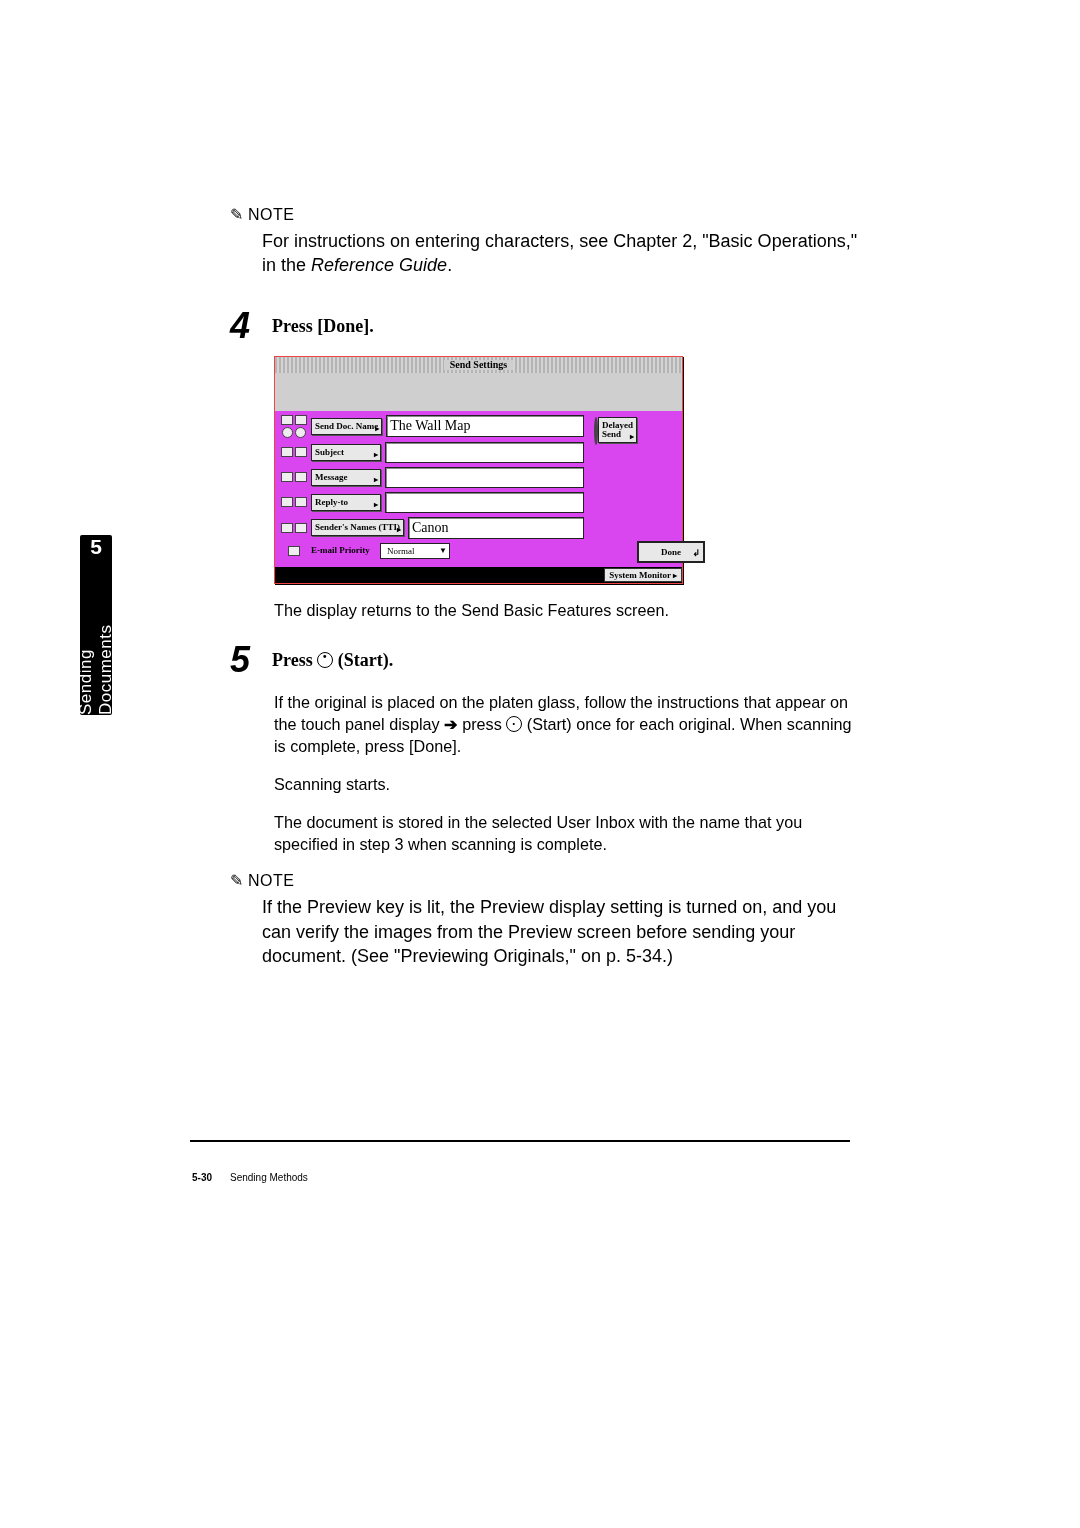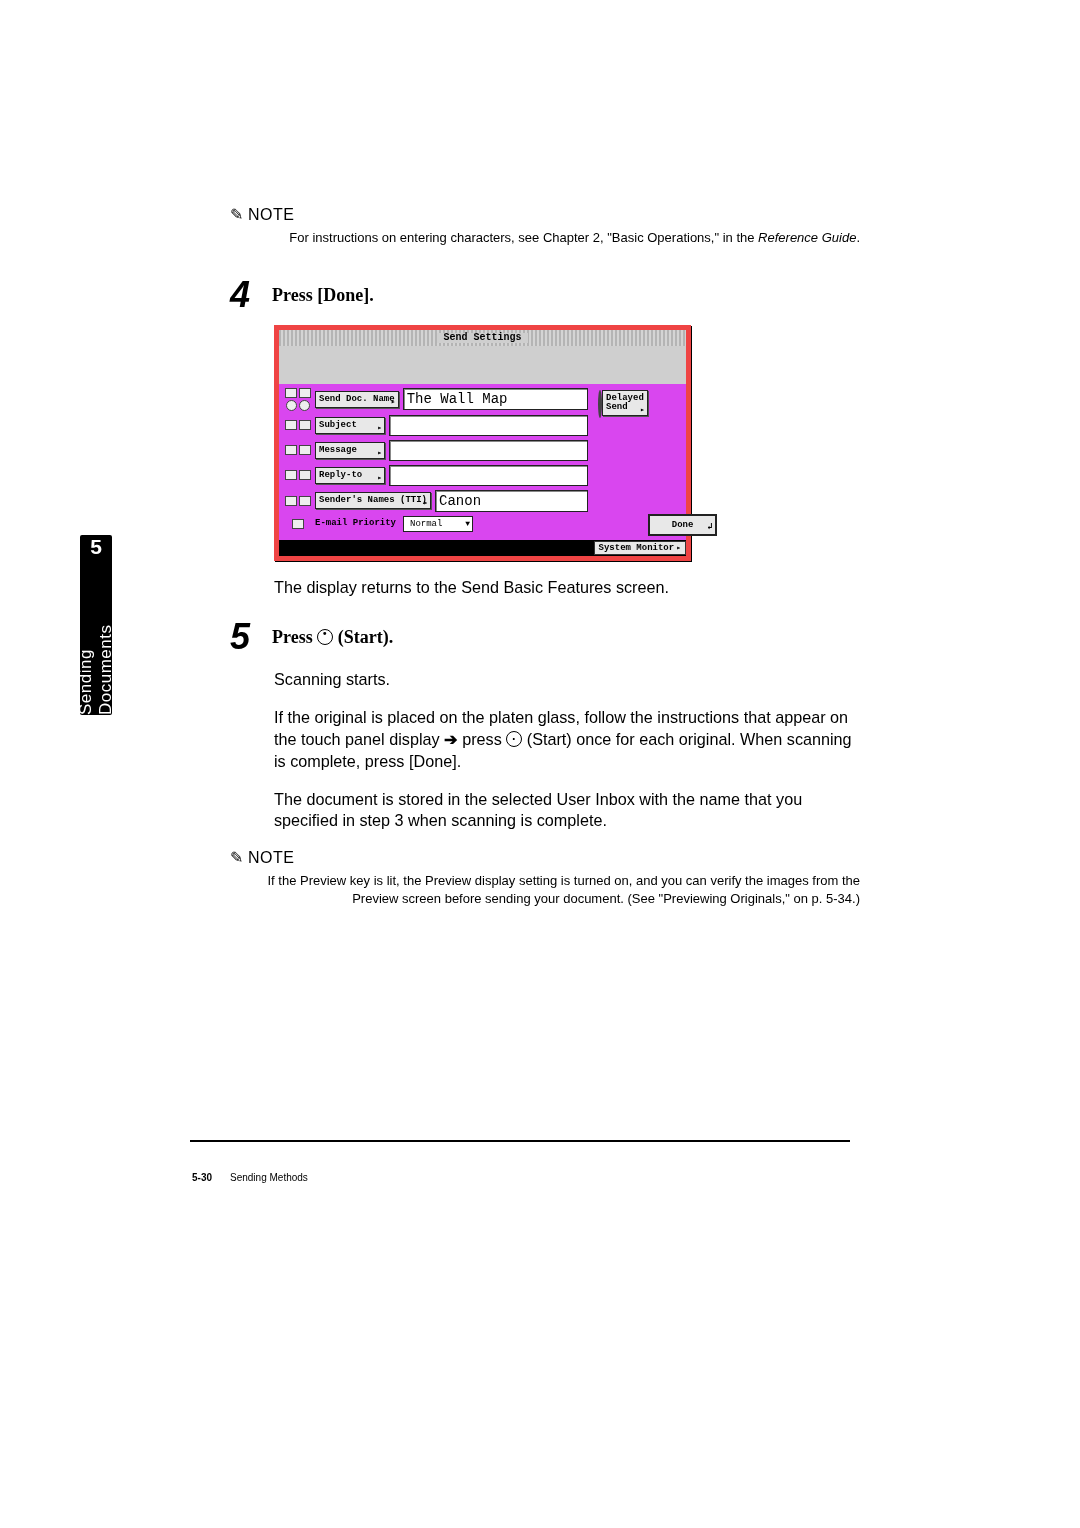--- a/index.html
+++ b/index.html
@@ -53,24 +53,23 @@
     margin-right: 4px;
     font-size: 16px;
   }
   .note-label {
     font-size: 16px;
     font-weight: 400;
     letter-spacing: 0.5px;
     margin-bottom: 5px;
   }
   .note-body {
-    font-size: 13px;
+    font-size: 18px;
     line-height: 1.35;
     margin: 0 0 32px 32px;
-    text-align: right;
   }
   .note-body em { font-style: italic; }
   .step {
     display: flex;
     align-items: flex-start;
     gap: 14px;
     margin-bottom: 12px;
   }
   .step-num {
     font-family: "Trebuchet MS", Arial, sans-serif;
@@ -108,22 +107,22 @@
     font-size: 18px;
   }
   .arrow-glyph {
     font-weight: bold;
   }
 
   
   .screenshot {
     width: 407px;
     margin: 14px 0 14px 44px;
-    border: 5px solid #ef4444;
-    font-family: Liberation Mono, monospace;
+    border: 1px solid #ef4444;
+    font-family: Liberation Serif, serif;
     font-size: 9px;
     background: #cfcfcf;
     box-shadow: 1px 1px 0 #000;
   }
   .ss-title {
     font-weight: bold;
     font-size: 10px;
     text-align: center;
     line-height: 1;
     padding: 3px;
@@ -370,24 +369,24 @@
       <p>The display returns to the Send Basic Features screen.</p>
     </div>
 
     <div class="step" style="margin-top:22px;">
       <div class="step-num">5</div>
       <div class="step-head">
         <span>Press </span><span class="circled-start"></span><span> (Start).</span>
       </div>
     </div>
     <div class="step-body">
-      <p>Scanning starts.</p>
       <p>
         <span>If the original is placed on the platen glass, follow the instructions that appear on the touch panel display </span><span class="arrow-glyph">➔</span><span> press </span><span class="circled-start"></span><span> (Start) once for each original. When scanning is complete, press [Done].</span>
       </p>
+      <p>Scanning starts.</p>
       <p>The document is stored in the selected User Inbox with the name that you specified in step 3 when scanning is complete.</p>
     </div>
 
     <div class="note-label" style="margin-top:14px;">
       <span class="note-icon">✎</span><span>NOTE</span>
     </div>
     <p class="note-body" style="margin-bottom:14px;">If the Preview key is lit, the Preview display setting is turned on, and you can verify the images from the Preview screen before sending your document. (See "Previewing Originals," on p. 5-34.)</p>
 
   </div>
 

